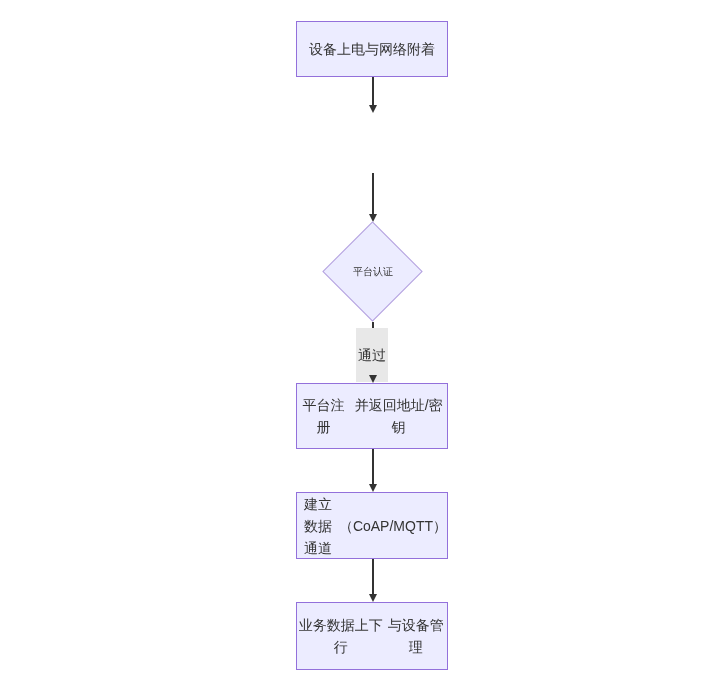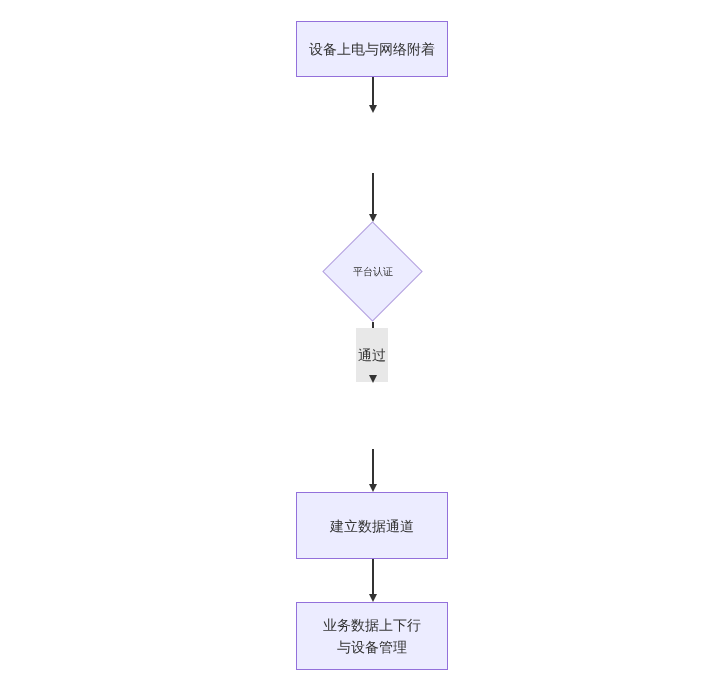--- a/index.html
+++ b/index.html
@@ -11,21 +11,21 @@
     color:#333333;
     overflow:hidden;
   }
   .rect-node{
     position:absolute;
     left:372px;
     transform:translateX(-50%);
     width:152px;
     background:#ECECFF;
     border:1px solid #9370DB;
-    display:flex;flex-direction:column;
+    display:flex;flex-direction:row;
     align-items:center;justify-content:center;
     font-size:14px;line-height:22px;
     text-align:center;
     box-sizing:border-box;
   }
   .diamond-shape{
     position:absolute;
     width:71px;height:71px;
     background:#ECECFF;
     border:1px solid #B4A1DF;
@@ -80,26 +80,31 @@
   <div class="edge-line" style="top:173px;height:41px;"></div>
   <div class="arrowhead" style="top:214px;"></div>
 
   <div class="diamond-shape" style="top:236px;left:337px;"></div>
   <div class="diamond-label" style="left:373px;top:272px;">平台认证</div>
 
   <div class="edge-line" style="top:322px;height:53px;"></div>
   <div class="edge-label">通过</div>
   <div class="arrowhead" style="top:375px;"></div>
 
+  <div class="rect-node" style="top:383px;height:66px;">
+    <span>平台注册</span>
+    <span>并返回地址/密钥</span>
+  </div>
 
   <div class="edge-line" style="top:449px;height:35px;"></div>
   <div class="arrowhead" style="top:484px;"></div>
 
   <div class="rect-node" style="top:492px;height:67px;">
     <span>建立数据通道</span>
+    <span>（CoAP/MQTT）</span>
   </div>
 
   <div class="edge-line" style="top:559px;height:35px;"></div>
   <div class="arrowhead" style="top:594px;"></div>
 
   <div class="rect-node" style="top:602px;height:68px;">
     <span>业务数据上下行</span>
     <span>与设备管理</span>
   </div>
 

